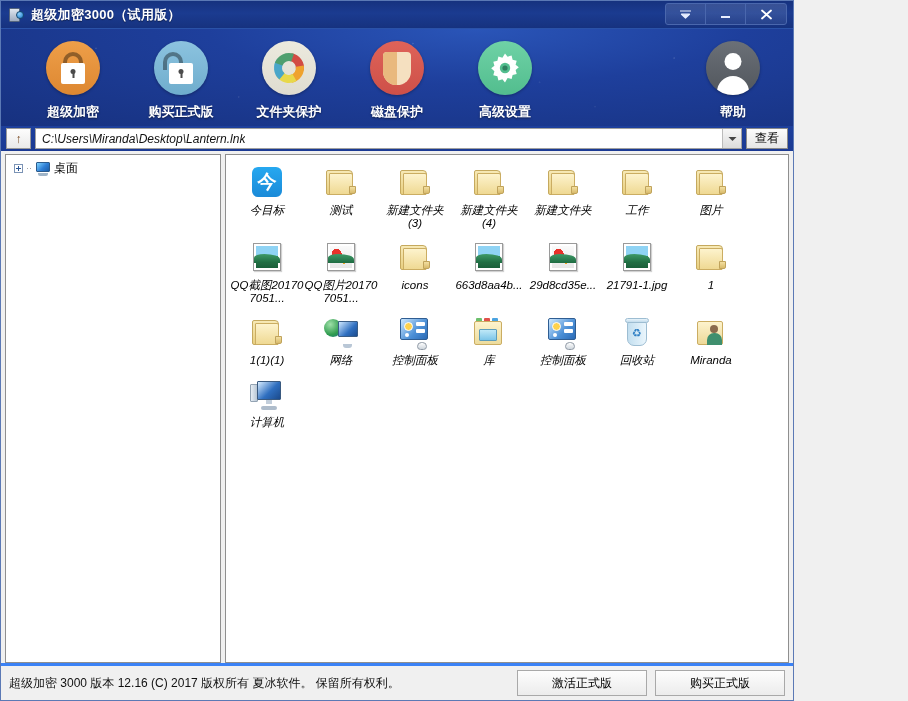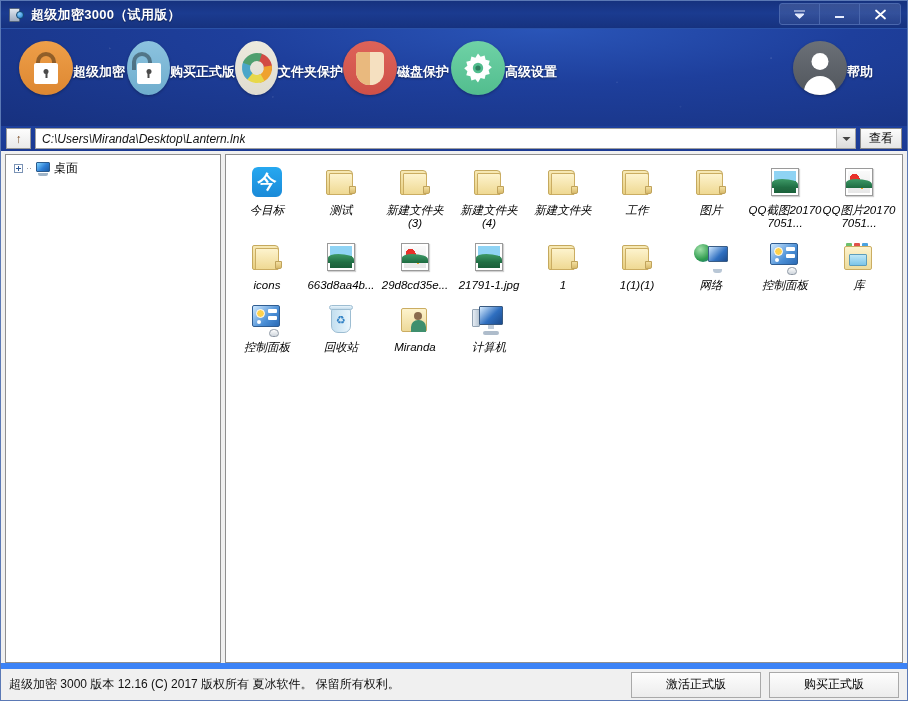--- a/index.html
+++ b/index.html
@@ -4,21 +4,21 @@
 <style>
   * { box-sizing: border-box; margin: 0; padding: 0; }
   html, body {
     width: 908px; height: 701px;
     font-family: "Liberation Sans", "DejaVu Sans", sans-serif;
     overflow: hidden;
     background: #f0f0f0;
   }
 
   .window {
-    width: 908px; height: 701px;
+    width: 794px; height: 701px;
     position: relative;
     display: flex; flex-direction: column;
     background: #f0f0f0;
     border: 1px solid #5b79b5;
   }
 
   
   .titlebar {
     height: 28px;
     flex: 0 0 28px;
@@ -88,21 +88,21 @@
       radial-gradient(circle at 85% 30%, rgba(255,255,255,0.10) 0.6px, transparent 1.2px),
       radial-gradient(circle at 75% 80%, rgba(255,255,255,0.06) 0.6px, transparent 1.2px),
       radial-gradient(ellipse at 60% 0%, #2a55b8 0%, #1e3f9c 40%, #17317f 100%);
     display: flex;
     align-items: flex-start;
     padding-left: 18px;
     padding-top: 12px;
   }
   .tool-item {
     width: 108px;
-    display: flex; flex-direction: row; align-items: center;
+    display: flex; flex-direction: column; align-items: center;
     cursor: default;
   }
   .tool-item.help { position: absolute; right: 6px; top: 12px; align-items: center; }
   .tool-icon {
     width: 54px; height: 54px;
     border-radius: 50%;
     display: flex; align-items: center; justify-content: center;
     position: relative;
     box-shadow: 0 1px 3px rgba(0,0,0,0.3);
   }
@@ -444,21 +444,21 @@
     border:1px solid #93a3b3; border-radius:1px;
   }
 
   
   .statusbar {
     flex: 0 0 37px;
     height: 37px;
     display: flex; align-items: center;
     padding: 0 8px;
     background: #f0f0f0;
-    border-top: 6px solid #3b82f6;
+    border-top: 3px solid #3b82f6;
     gap: 8px;
   }
   .status-text { font-size: 12px; color: #111; flex: 1 1 auto; white-space: nowrap; }
   .foot-btn {
     width: 130px; height: 26px;
     background: linear-gradient(to bottom,#fdfdfd,#ececec);
     border: 1px solid #a9a9a9;
     display:flex; align-items:center; justify-content:center;
     font-size: 12px; color:#000;
   }

